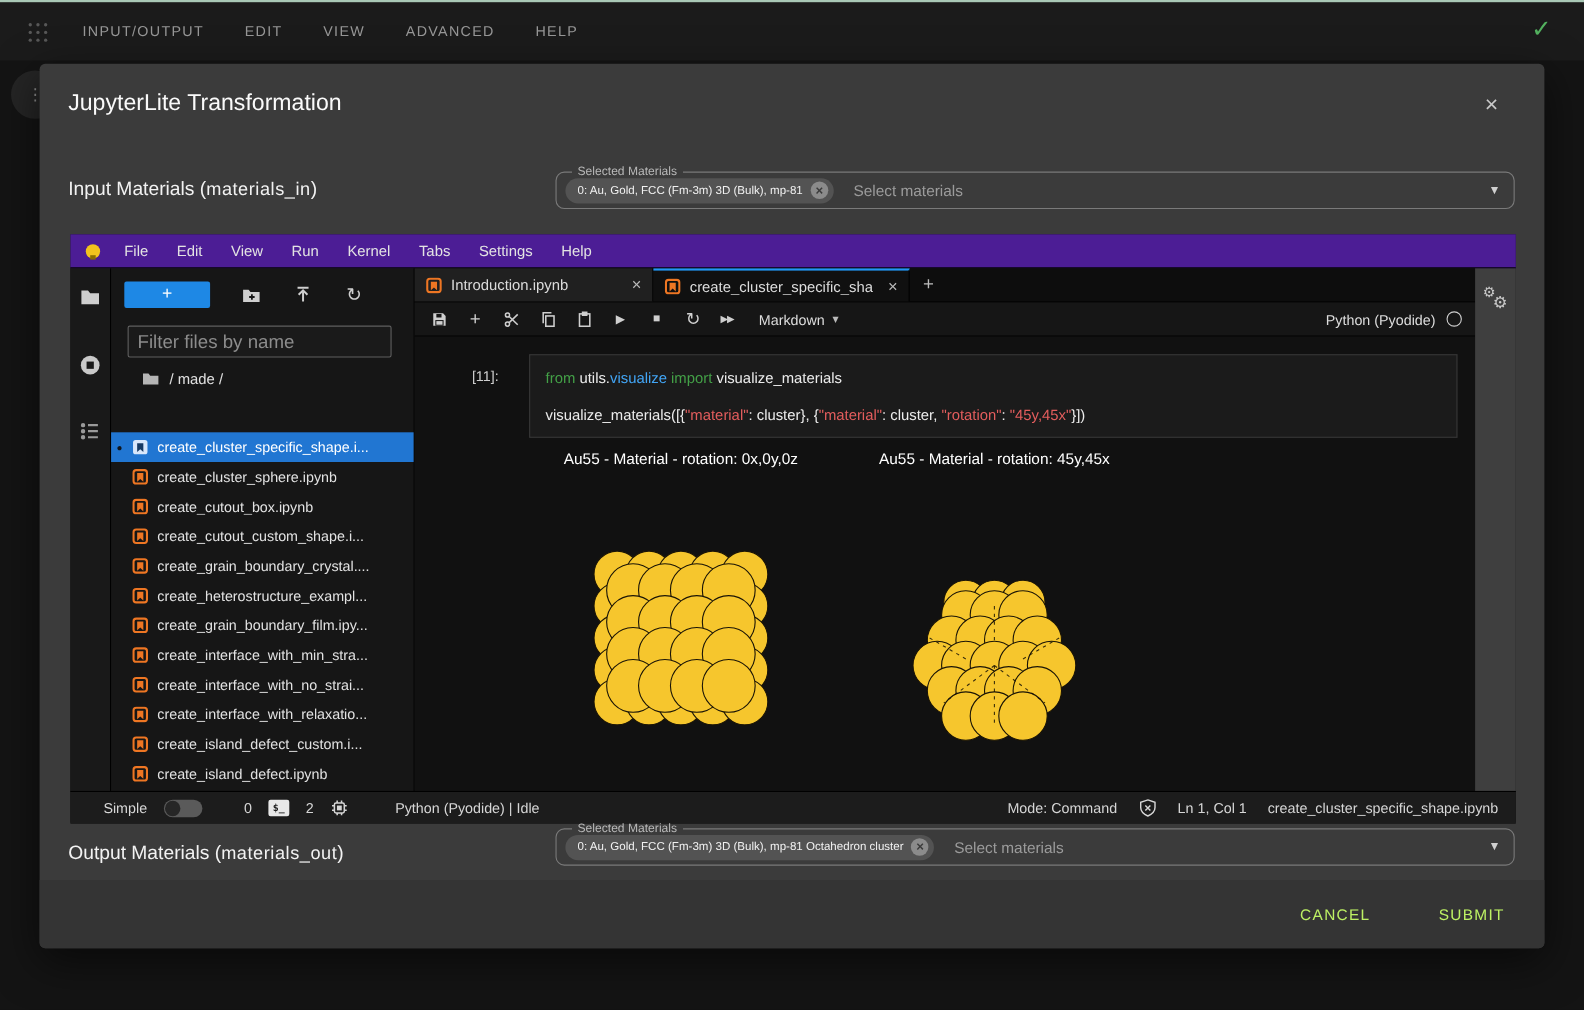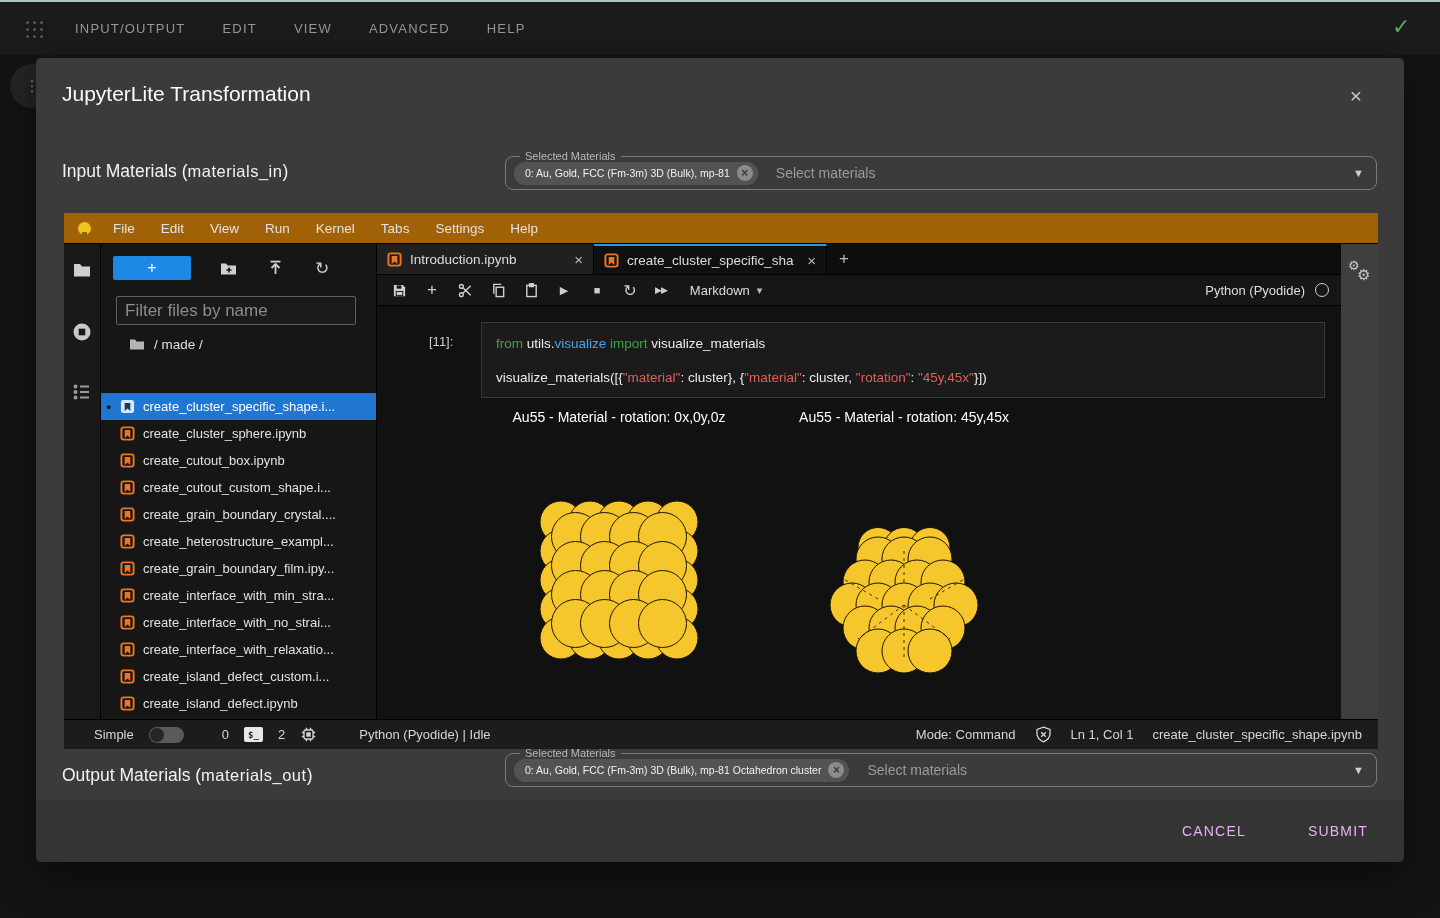--- a/index.html
+++ b/index.html
@@ -40,21 +40,21 @@
   .fs-row{display:flex;align-items:center;gap:18px;height:26px;margin-top:-2px;}
   .chip{display:inline-flex;align-items:center;gap:7px;background:#535353;border-radius:12px;
         height:23px;padding:0 5px 0 11px;font-size:10.5px;color:#f1f1f1;white-space:nowrap;}
   .chip-x{width:16px;height:16px;border-radius:50%;background:#8b8b8b;color:#3b3b3b;font-size:12px;
           font-weight:bold;display:flex;align-items:center;justify-content:center;cursor:pointer;}
   .fs-placeholder{font-size:14px;color:#9b9b9b;}
   .fs-caret{margin-left:auto;font-size:11px;color:#d0d0d0;cursor:pointer;}
 
   
   .jupyter{position:absolute;left:28px;top:155px;width:1314px;height:535px;background:#111;}
-  .jmenubar{height:30px;background:#a16207;display:flex;align-items:center;border-bottom:1px solid #000;}
+  .jmenubar{height:30px;background:#4c1d95;display:flex;align-items:center;border-bottom:1px solid #000;}
   .bulb{width:13px;height:13px;border-radius:50%;background:#f2c31d;margin:0 9px 0 14px;position:relative;}
   .bulb:after{content:"";position:absolute;left:4px;top:10px;width:5px;height:4px;background:#8a6d00;}
   .jmi{font-size:13.5px;color:#e3e3e3;padding:0 13px;cursor:default;}
   .jbody{display:flex;height:475px;}
 
   .iconrail{width:36px;background:#191919;border-right:1px solid #000;position:relative;}
   .rail-ico{position:absolute;left:8px;width:20px;height:20px;color:#c9c9c9;}
   .rail-ico svg{width:20px;height:20px;}
 
   .filepanel{width:275px;background:#161616;border-right:1px solid #000;position:relative;}
@@ -131,21 +131,21 @@
   .term-badge{width:19px;height:15px;background:#e8e8e8;border-radius:2px;color:#222;
               font-family:"DejaVu Sans Mono",monospace;font-size:9px;font-weight:bold;
               display:flex;align-items:center;justify-content:center;}
   .cpu-ico,.shield-ico{width:17px;height:17px;color:#d6d6d6;}
   .cpu-ico svg,.shield-ico svg{width:17px;height:17px;display:block;}
 
   
   .actions-bar{position:absolute;left:0;bottom:0;width:100%;height:62px;background:#343434;
                border-radius:0 0 5px 5px;display:flex;align-items:center;justify-content:flex-end;
                gap:50px;padding-right:30px;box-sizing:border-box;}
-  .act-btn{font-size:14px;letter-spacing:1.2px;color:#f0abfc;cursor:pointer;background:none;border:none;
+  .act-btn{font-size:14px;letter-spacing:1.2px;color:#bef264;cursor:pointer;background:none;border:none;
            font-family:"Liberation Sans",sans-serif;}
 </style>
 </head>
 <body>
 
 <div class="topbar">
   <div class="dots-grid">
     <span></span>
       <span></span>
       <span></span>

